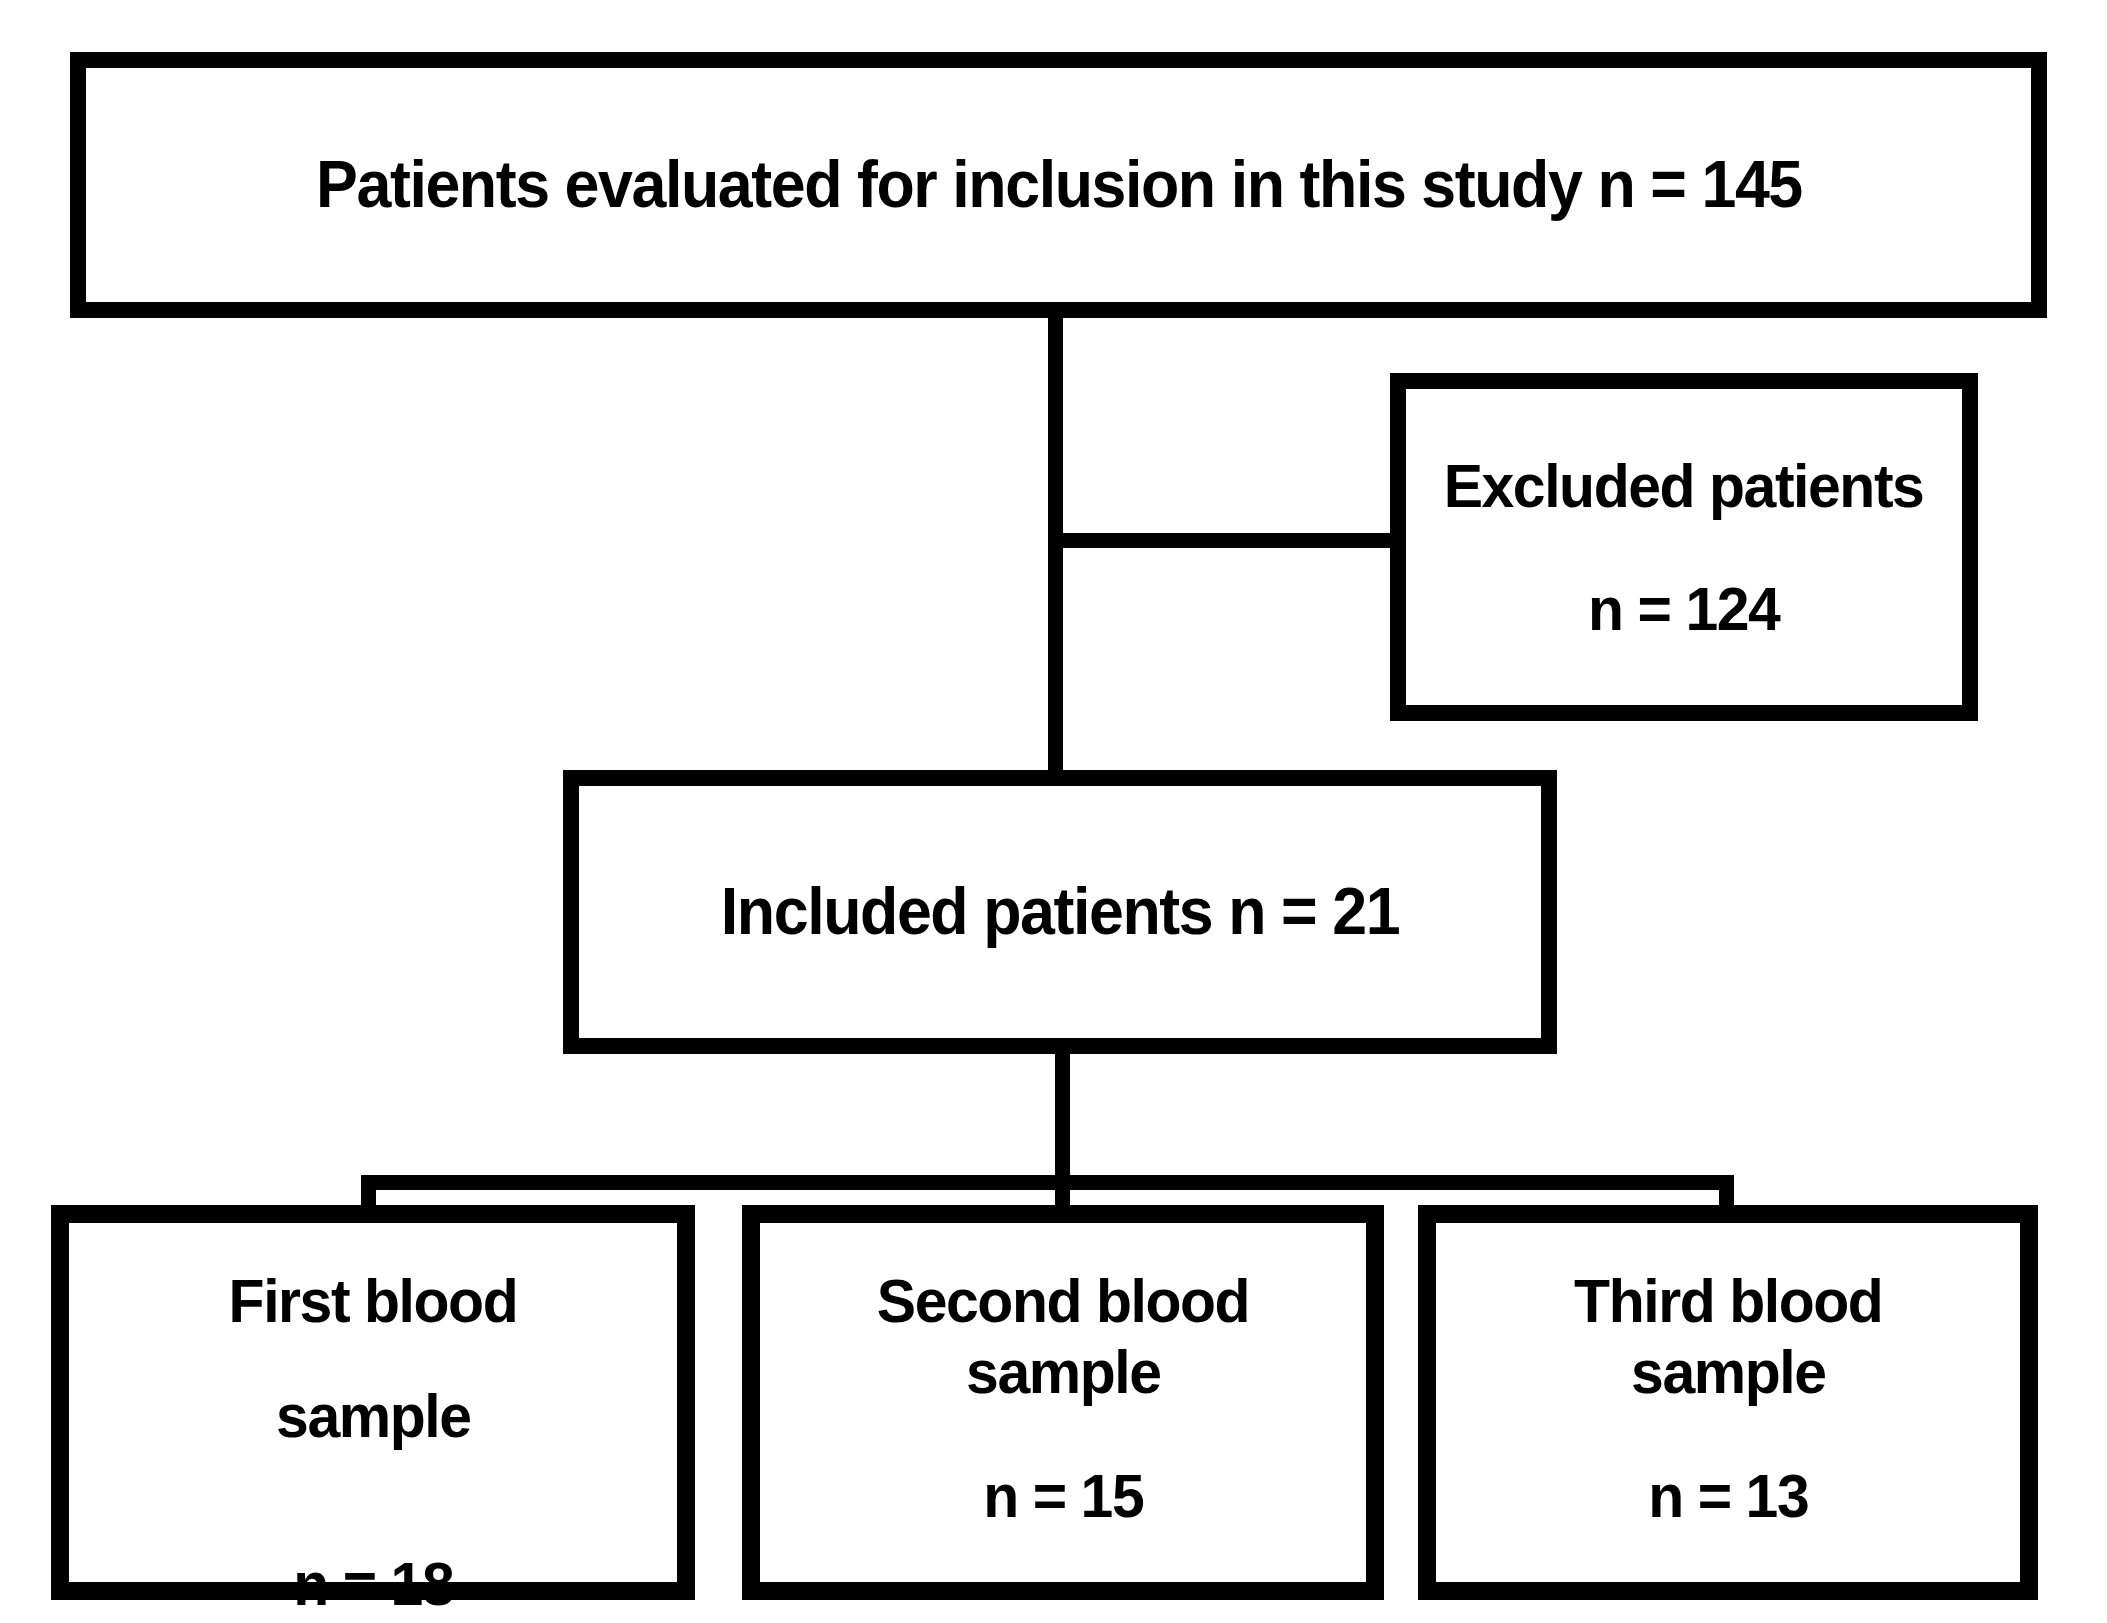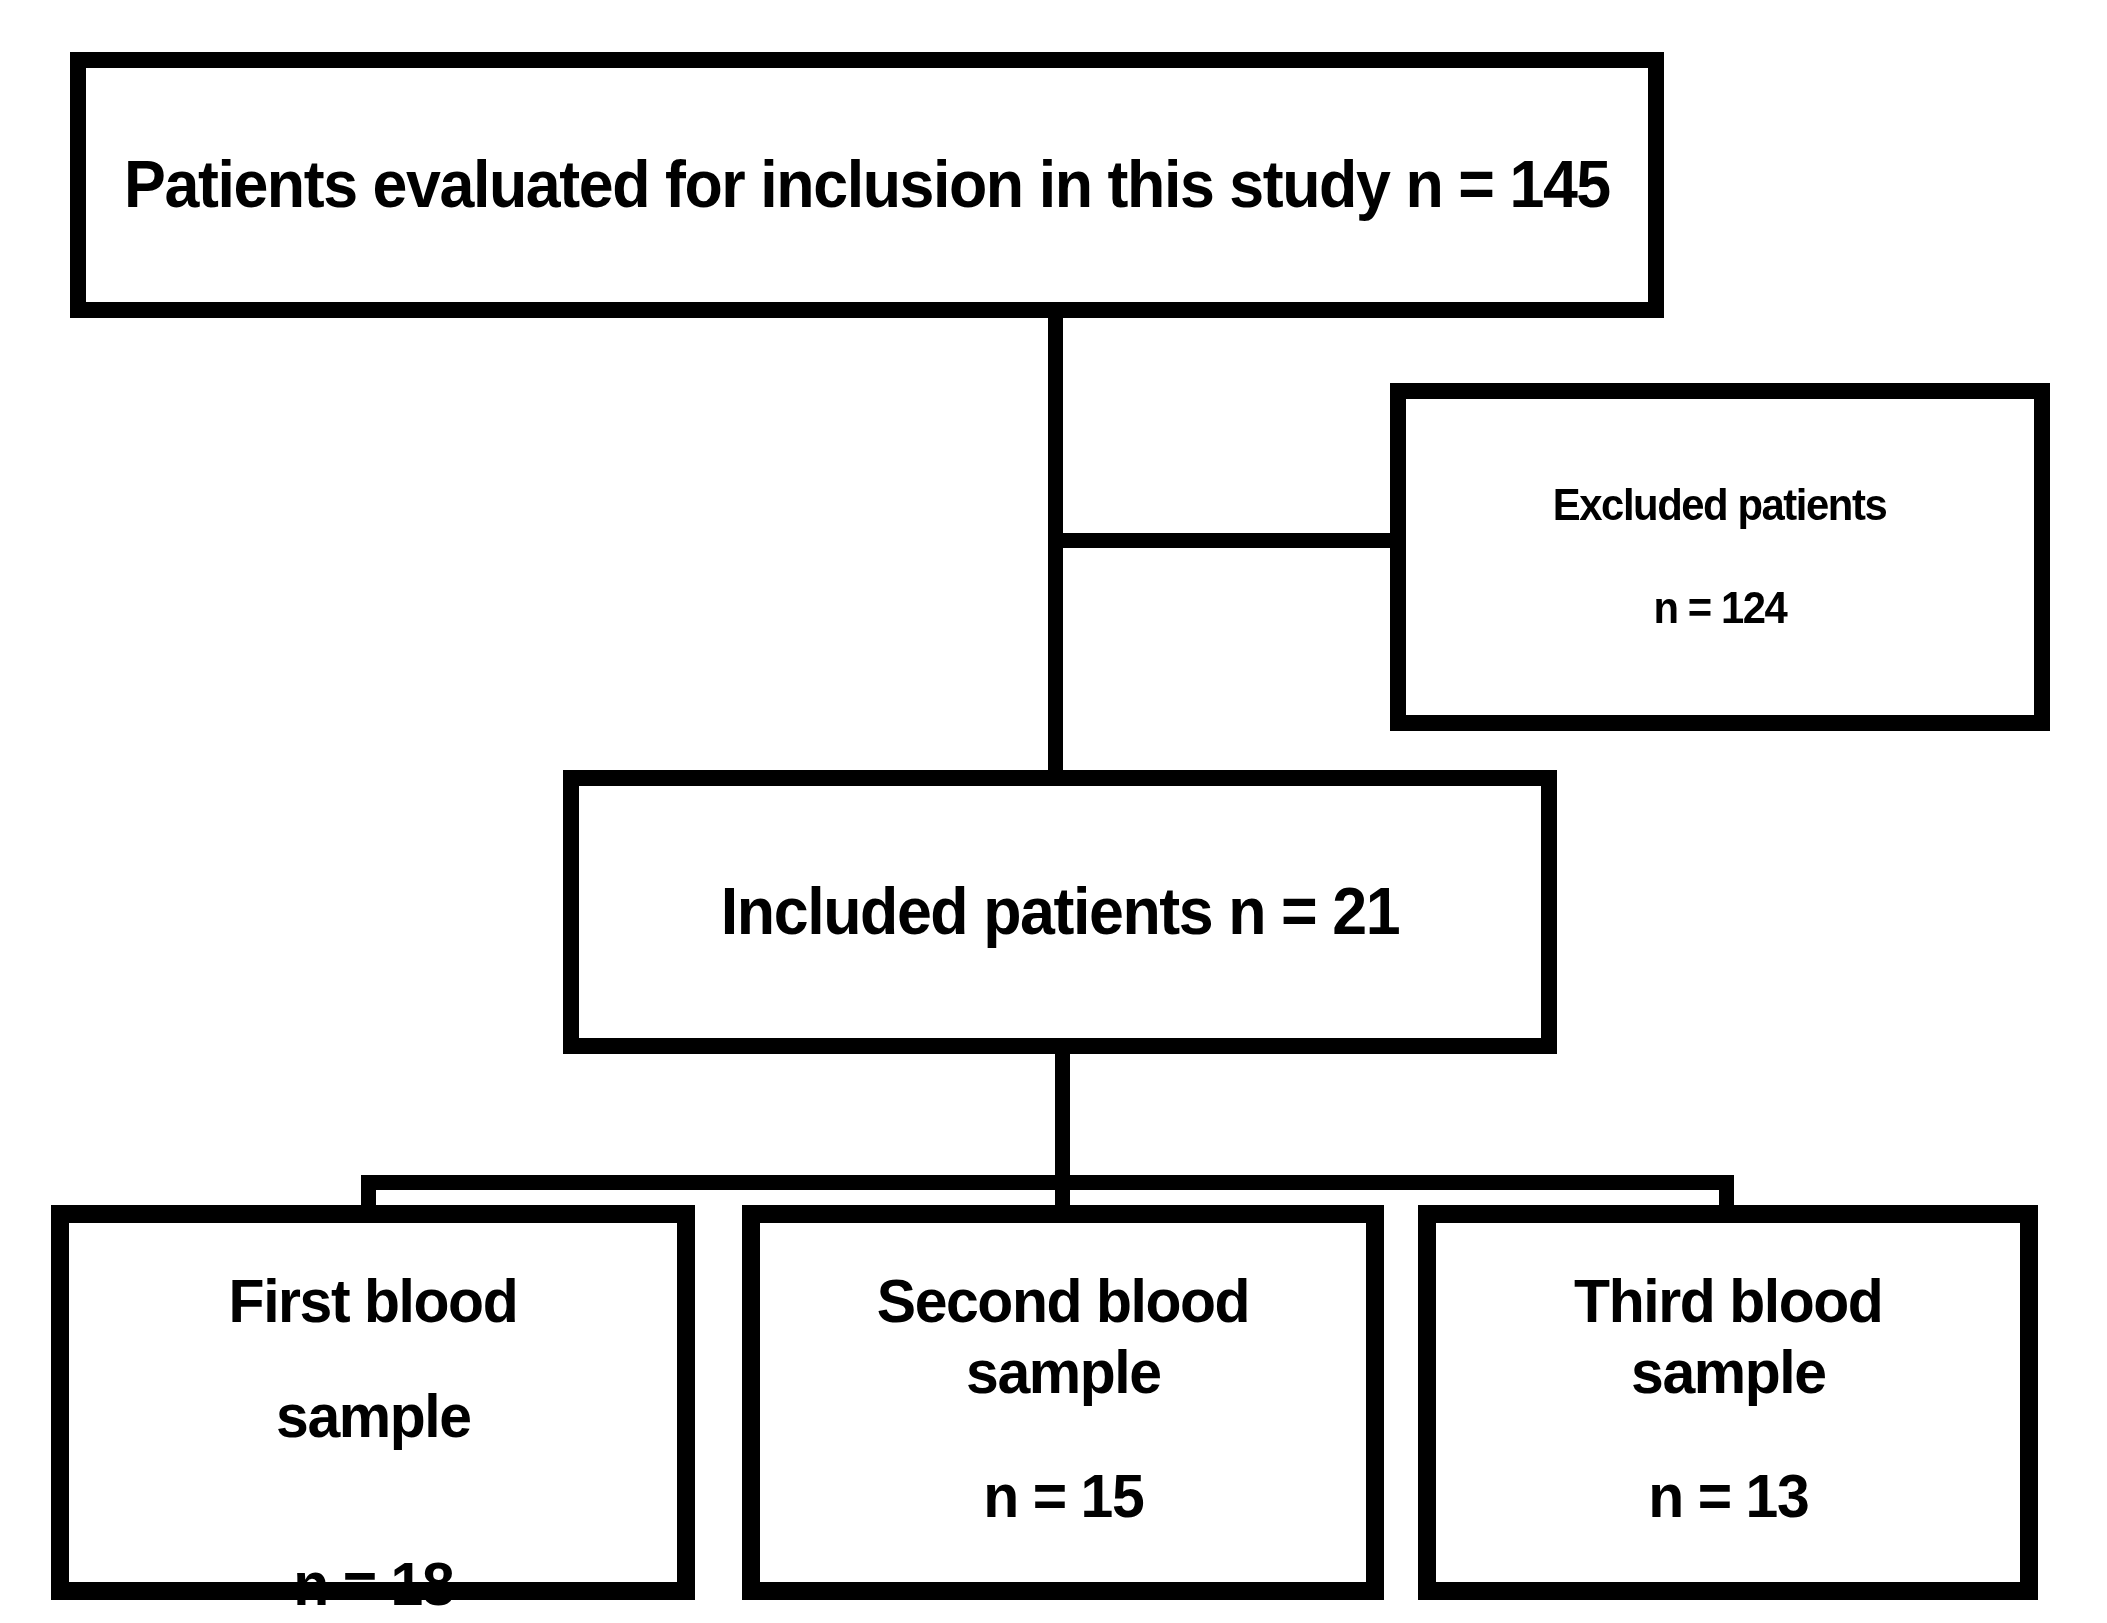--- a/index.html
+++ b/index.html
@@ -34,29 +34,29 @@
   }
   .txt {
     display: block;
     letter-spacing: -1.5px;
     transform: scaleX(0.95);
     white-space: nowrap;
     line-height: 1.15;
   }
 
   
-  #box-evaluated { left: 70px; top: 52px; width: 1594px; height: 266px; font-size: 66px; }
+  #box-evaluated { left: 70px; top: 52px; width: 1977px; height: 266px; font-size: 66px; }
 
   
   #conn-v1 { left: 1048px; top: 318px; width: 15px; height: 452px; }
   
   #conn-branch { left: 1048px; top: 533px; width: 342px; height: 15px; }
 
   
-  #box-excluded { left: 1390px; top: 383px; width: 660px; height: 348px; font-size: 44px; gap: 52px; }
+  #box-excluded { left: 1390px; top: 373px; width: 588px; height: 348px; font-size: 62px; gap: 52px; }
 
   
   #box-included { left: 563px; top: 770px; width: 994px; height: 284px; font-size: 66px; }
 
   
   #conn-v2 { left: 1055px; top: 1054px; width: 15px; height: 151px; }
   #conn-dist { left: 361px; top: 1175px; width: 1373px; height: 15px; }
   #conn-stub-first { left: 361px; top: 1175px; width: 15px; height: 32px; }
   #conn-stub-third { left: 1719px; top: 1175px; width: 15px; height: 32px; }
 

